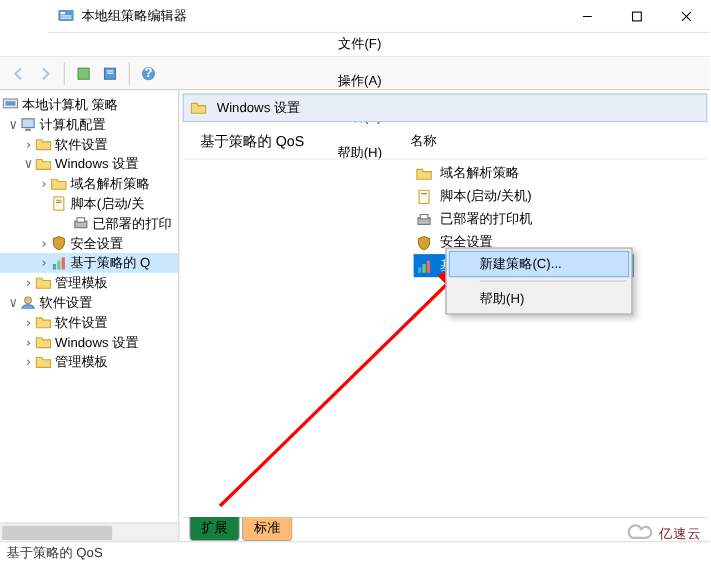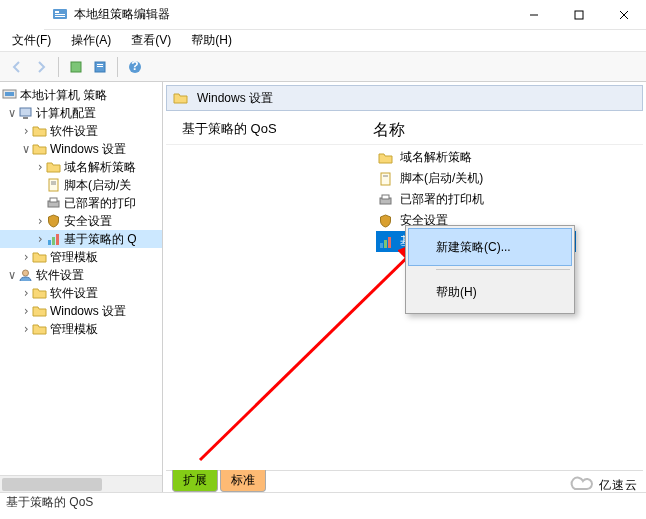--- a/index.html
+++ b/index.html
@@ -7,21 +7,21 @@
 
 
 .titlebar { height: 30px; display: flex; align-items: center; padding-left: 8px; border-bottom: 1px solid #e5e5e5; margin-left: 44px; }
 .titlebar .title-icon { width: 16px; height: 16px; margin-right: 6px; }
 .titlebar .title { flex: 1; }
 .win-controls { display: flex; height: 100%; }
 .win-controls div { width: 45px; display: flex; align-items: center; justify-content: center; color: #000; }
 .win-controls svg { width: 10px; height: 10px; }
 
 
-.menubar { height: 22px; display: flex; align-items: center; padding-left: 8px; gap: 12px; border-bottom: 1px solid #e5e5e5; }
+.menubar { height: 22px; display: flex; align-items: center; padding-left: 8px; gap: 12px; border-bottom: 1px solid #e5e5e5; flex-direction: column; }
 .menubar span { padding: 2px 4px; }
 
 
 .toolbar { height: 30px; display: flex; align-items: center; padding-left: 6px; gap: 2px; border-bottom: 1px solid #d0d0d0; background: #f8f8f8; }
 .toolbar .sep { width: 1px; height: 20px; background: #ccc; margin: 0 4px; }
 .tb-btn { width: 22px; height: 22px; display: flex; align-items: center; justify-content: center; border: 1px solid transparent; border-radius: 2px; }
 .tb-btn.disabled { opacity: 0.35; }
 .tb-btn svg { width: 14px; height: 14px; }
 
 
@@ -36,44 +36,44 @@
 
 .hscroll { height: 17px; background: #f0f0f0; border-top: 1px solid #ddd; display: flex; align-items: center; }
 .hscroll .thumb { width: 100px; height: 13px; background: #cdcdcd; margin-left: 2px; border-radius: 2px; }
 
 
 .detail-pane { flex: 1; display: flex; flex-direction: column; position: relative; }
 .breadcrumb { height: 26px; background: #e8eef7; border: 1px solid #b8c8dd; margin: 3px; display: flex; align-items: center; padding-left: 6px; gap: 6px; }
 .crumb-label { }
 .section-header { padding: 6px 0 6px 16px; font-size: 13px; border-bottom: 1px solid #eee; margin: 0 3px; }
 .detail-content { flex: 1; position: relative; margin: 0 3px; }
-.col-header { position: absolute; left: 210px; top: -24px; font-size: 16px; }
+.col-header { position: absolute; left: 210px; top: -24px; font-size: 12px; }
 .item-list { position: absolute; left: 210px; top: 2px; width: 200px; }
 .item-row { display: flex; align-items: center; height: 21px; padding-left: 2px; gap: 4px; }
 .item-row.selected { background: #0078d7; color: #fff; }
 
 
 .context-menu { position: absolute; left: 405px; top: 225px; width: 170px; background: #f0f0f0; border: 1px solid #a0a0a0; box-shadow: 3px 3px 6px rgba(0,0,0,.25); padding: 2px; z-index: 100; }
-.context-menu .mi { height: 38px; display: flex; align-items: center; padding-left: 28px; }
+.context-menu .mi { height: 24px; display: flex; align-items: center; padding-left: 28px; }
 .context-menu .mi.hover { background: #c4e1ff; border: 1px solid #7eb4ea; padding-left: 27px; }
 .context-menu .msep { height: 1px; background: #c8c8c8; margin: 3px 2px 3px 28px; }
 
 
 .tabs-row { height: 22px; display: flex; align-items: flex-end; padding-left: 6px; border-top: 1px solid #ddd; margin: 0 3px; }
-.tab { border: 1px solid #aaa; border-top: none; border-radius: 0 0 4px 4px; padding: 2px 10px; margin-right: 2px; background: #84cc16; }
+.tab { border: 1px solid #aaa; border-top: none; border-radius: 0 0 4px 4px; padding: 2px 10px; margin-right: 2px; background: #15803d; }
 .tab.active { background: #fdba74; }
 
 
 .statusbar { height: 20px; display: flex; align-items: center; padding-left: 6px; border-top: 1px solid #ddd; color: #333; }
 
 
 .arrow { position: absolute; left: 170px; top: 210px; pointer-events: none; z-index: 50; }
 
 
-.watermark { position: absolute; right: 8px; bottom: 24px; color: #000000; font-size: 20px; letter-spacing: 1px; display:flex; align-items:center; gap:4px; }
+.watermark { position: absolute; right: 8px; bottom: 24px; color: #7f1d1d; font-size: 20px; letter-spacing: 1px; display:flex; align-items:center; gap:4px; }
 
 
 </style>
 </head>
 <body>
 
 <div class="titlebar">
   <span class="title-icon">
     <svg viewBox="0 0 16 16">
         <rect x="1" y="2" width="14" height="10" fill="#5b9bd5" rx="1"></rect>
@@ -191,21 +191,21 @@
 
       <div class="tree-row" style="padding-left:46px">
         <span class="scroll-icon"><svg viewBox="0 0 15 14">
               <rect x="3" y="1" width="9" height="12" fill="#fffbe8" stroke="#c9a637"></rect>
               <line x1="5" y1="4" x2="10" y2="4" stroke="#888"></line>
               <line x1="5" y1="6" x2="10" y2="6" stroke="#888"></line>
             </svg></span>
         <span class="lbl">脚本(启动/关</span>
       </div>
 
-      <div class="tree-row" style="padding-left:46px">
+      <div class="tree-row" style="padding-left:66px">
         <span class="printer-icon"><svg viewBox="0 0 15 14">
               <rect x="2" y="5" width="11" height="6" fill="#bbb" stroke="#777"></rect>
               <rect x="4" y="2" width="7" height="4" fill="#fff" stroke="#777"></rect>
             </svg></span>
         <span class="lbl">已部署的打印</span>
       </div>
 
       <div class="tree-row" style="padding-left:34px">
         <span class="tw">›</span>
         <span class="shield-icon"><svg viewBox="0 0 15 14">

